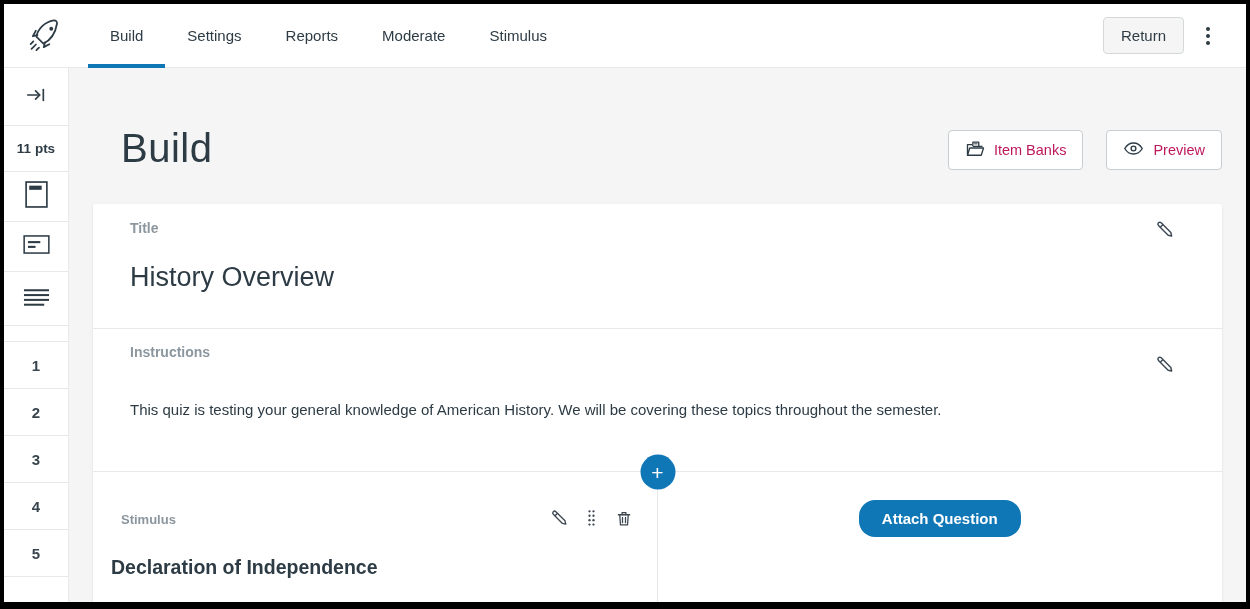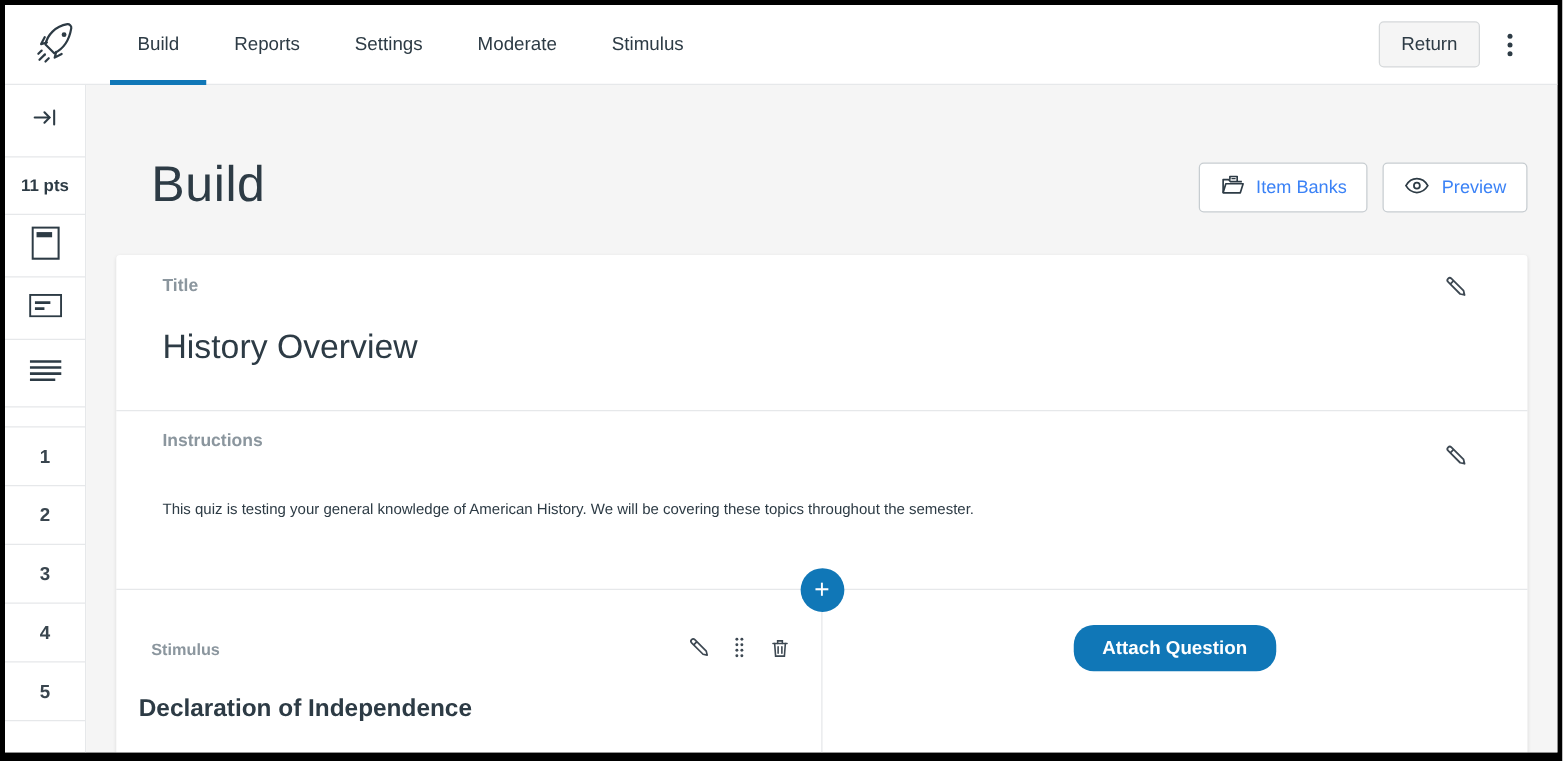--- a/index.html
+++ b/index.html
@@ -22,33 +22,33 @@
   .body-row { flex:1; display:flex; overflow:hidden; }
   .sidebar { width:65px; flex-shrink:0; background:#fff; border-right:1px solid #E6E8EA; display:flex; flex-direction:column; }
   .side-cell { display:flex; align-items:center; justify-content:center; border-bottom:1px solid #E6E8EA; flex-shrink:0; color:#2D3B45; cursor:pointer; }
   .side-cell.spacer { cursor:default; }
   .pts { font-size:13.5px; font-weight:700; color:#2D3B45; }
   .qnum { font-size:15px; font-weight:600; color:#39454e; }
 
   .main { flex:1; background:#F5F5F5; position:relative; overflow:hidden; }
   .page-title { position:absolute; left:52px; top:58px; font-size:40px; font-weight:300; color:#2D3B45; letter-spacing:.5px; }
   .actions { position:absolute; right:24px; top:62px; display:flex; gap:12px; }
-  .action-btn { display:flex; align-items:center; gap:9px; height:40px; padding:0 16px; background:#fff; border:1px solid #C7CDD1; border-radius:4px; font-size:14.5px; color:#3b82f6; font-family:inherit; cursor:pointer; }
+  .action-btn { display:flex; align-items:center; gap:9px; height:40px; padding:0 16px; background:#fff; border:1px solid #C7CDD1; border-radius:4px; font-size:14.5px; color:#be185d; font-family:inherit; cursor:pointer;margin-left:11px; }
   .action-btn svg { color:#2D3B45; }
 
   
   .card { position:absolute; left:24px; right:24px; top:136px; bottom:0; background:#fff; border-radius:3px 3px 0 0; box-shadow:0 1px 3px rgba(0,0,0,.1); }
   .sec-label { font-size:14px; font-weight:600; color:#8B969E; }
   .edit-ic { position:absolute; color:#3d4852; cursor:pointer; }
   .sec-title { height:125px; border-bottom:1px solid #E6E8EA; position:relative; }
   .sec-title .sec-label { position:absolute; left:37px; top:16px; }
   .title-value { position:absolute; left:37px; top:58px; font-size:27px; font-weight:400; color:#2D3B45; }
   .sec-instr { height:143px; border-bottom:1px solid #E6E8EA; position:relative; }
   .sec-instr .sec-label { position:absolute; left:37px; top:15px; }
-  .instr-text { position:absolute; left:37px; right:90px; top:70px; font-size:12px; color:#2D3B45; line-height:1.45; }
+  .instr-text { position:absolute; left:37px; right:90px; top:70px; font-size:15px; color:#2D3B45; line-height:1.45; }
 
   .sec-bottom { position:relative; display:flex; height:135px; }
   .plus-btn { position:absolute; left:50%; top:0; transform:translate(-50%,-50%); width:35px; height:35px; border-radius:50%; background:#1077B7; border:none; color:#fff; font-size:21px; font-weight:300; display:flex; align-items:center; justify-content:center; cursor:pointer; z-index:2; font-family:inherit; line-height:1; }
   .stim-panel { width:50%; border-right:1px solid #E6E8EA; position:relative; }
   .stim-panel .sec-label { position:absolute; left:28px; top:40px; font-size:13px; }
   .stim-icons { position:absolute; right:24px; top:36px; display:flex; gap:17px; align-items:center; color:#3d4852; }
   .stim-icons > span { cursor:pointer; display:flex; }
   .stim-title { position:absolute; left:18px; top:84px; font-size:19.5px; font-weight:700; color:#2D3B45; }
   .attach-panel { width:50%; display:flex; justify-content:center; align-items:flex-start; padding-top:28px; }
   .attach-btn { background:#1077B7; color:#fff; border:none; border-radius:16px; height:37px; padding:0 23px; font-size:15px; font-weight:700; font-family:inherit; cursor:pointer; }
@@ -71,24 +71,24 @@
               <path d="M16 39.5L13 42.5"></path>
               <path d="M9.5 32.5L6.5 35.5"></path>
           </svg>
         </span>
       </div>
       <div class="tabs">
         <div class="tab active">
             <span>Build</span>
           </div>
         <div class="tab">
+            <span>Settings</span>
+          </div>
+        <div class="tab">
             <span>Reports</span>
-          </div>
-        <div class="tab">
-            <span>Settings</span>
           </div>
         <div class="tab">
             <span>Moderate</span>
           </div>
         <div class="tab">
             <span>Stimulus</span>
           </div>
       </div>
       <div class="header-spacer"></div>
       <button class="return-btn">Return</button>

